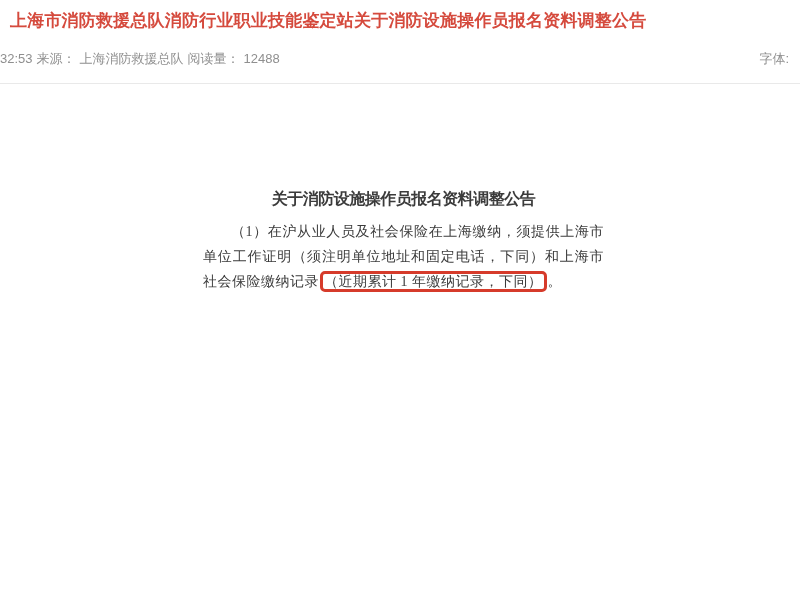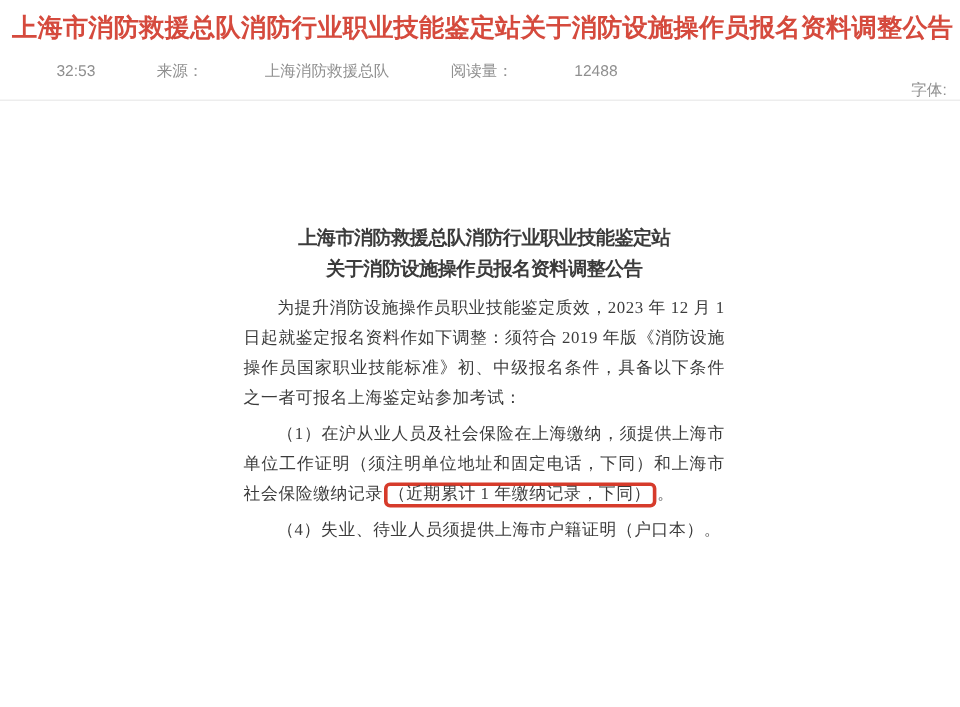--- a/index.html
+++ b/index.html
@@ -16,21 +16,21 @@
     height: 589px;
     position: relative;
     overflow: hidden;
     font-family: "Liberation Sans", "DejaVu Sans", sans-serif;
   }
   .article-title {
     position: absolute;
     left: 10px;
     top: 9px;
     width: 788px;
-    font-size: 21px;
+    font-size: 17px;
     font-weight: bold;
     letter-spacing: 0.2px;
     color: var(--title-red);
     white-space: nowrap;
     font-family: "Liberation Sans", "DejaVu Sans", sans-serif;
   }
   .meta-bar {
     position: absolute;
     left: 0;
     right: 0;
@@ -38,26 +38,26 @@
     height: 18px;
     font-size: 13px;
     color: var(--meta-gray);
   }
   .meta-left {
     position: absolute;
     left: 0;
     top: 0;
     white-space: nowrap;
   }
-  .meta-left span { margin-right: 4px; margin-left: 47px; }
+  .meta-left span { margin-right: 4px; }
   .meta-time { margin-right: 8px; }
   .meta-right {
     position: absolute;
     right: 11px;
-    top: 16px;
+    top: 0;
     white-space: nowrap;
   }
   .header-divider {
     position: absolute;
     left: 0;
     right: 0;
     top: 83px;
     border-top: 1px solid var(--divider-gray);
   }
   .notice-document {
@@ -101,20 +101,17 @@
 <div class="meta-bar">
   <div class="meta-left">
     <span class="meta-time">32:53</span><span>来源：</span><span>上海消防救援总队</span><span>阅读量：</span><span>12488</span>
   </div>
   <div class="meta-right">字体:</div>
 </div>
 
 <div class="header-divider"></div>
 
 <div class="notice-document">
-  <div class="doc-title">上海市消防救援总队消防行业职业技能鉴定站</div>
   <div class="doc-title">关于消防设施操作员报名资料调整公告</div>
   <div class="doc-paragraphs">
-      <p class="doc-para"><span>为提升消防设施操作员职业技能鉴定质效，2023 年 12 月 1 日起就鉴定报名资料作如下调整：须符合 2019 年版《消防设施操作员国家职业技能标准》初、中级报名条件，具备以下条件之一者可报名上海鉴定站参加考试：</span></p>
       <p class="doc-para"><span>（1）在沪从业人员及社会保险在上海缴纳，须提供上海市单位工作证明（须注明单位地址和固定电话，下同）和上海市社会保险缴纳记录</span><span class="highlight-box">（近期累计 1 年缴纳记录，下同）</span><span>。</span></p>
-      <p class="doc-para"><span>（4）失业、待业人员须提供上海市户籍证明（户口本）。</span></p>
     </div>
 </div>
 
 </body></html>

